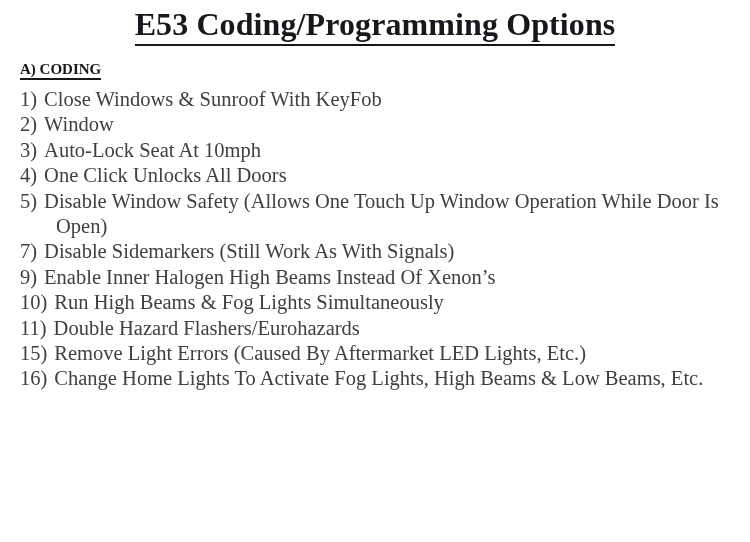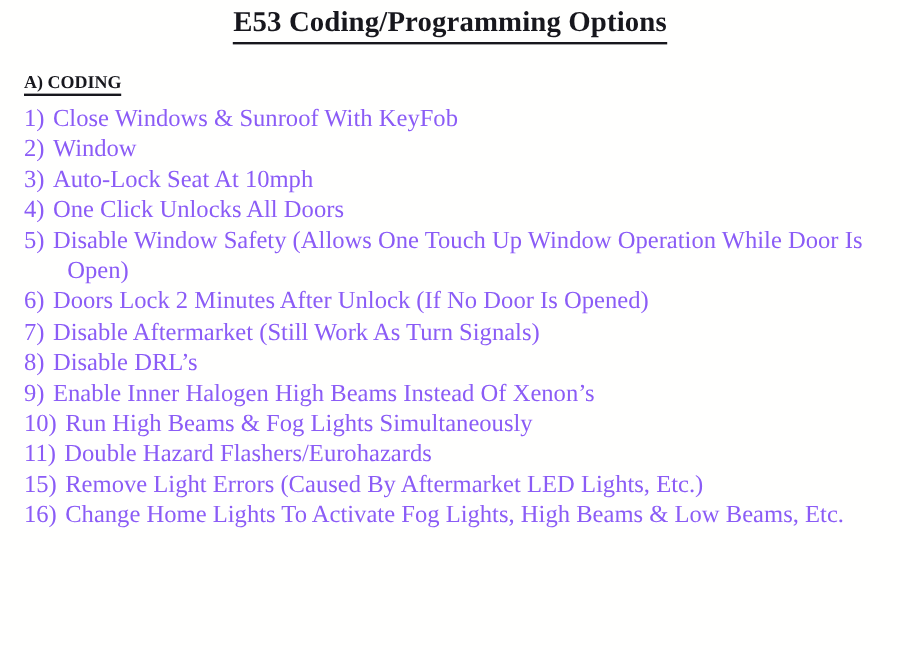--- a/index.html
+++ b/index.html
@@ -25,21 +25,21 @@
     box-sizing: border-box;
   }
 
   
   .doc-title {
     position: absolute;
     top: 6px;
     left: 0;
     width: 750px;
     text-align: center;
-    font-size: 24px;
+    font-size: 32px;
     font-weight: bold;
     letter-spacing: 0.1px;
     color: #17171d;
     line-height: 1.15;
   }
   .doc-title .title-text {
     display: inline-block;
     border-bottom: 2px solid #17171d;
     padding-bottom: 1px;
   }
@@ -64,21 +64,21 @@
   .option-list {
     position: absolute;
     top: 87px;
     left: 20px;
     width: 710px;
     list-style: none;
     margin: 0;
     padding: 0;
     font-size: 20.5px;
     line-height: 25.4px;
-    color: #8b5cf6;
+    color: #404040;
   }
   .option-item {
     display: block;
     padding-left: 36px;
     text-indent: -36px;
     white-space: normal;
   }
   .option-item .num {
     display: inline;
   }
@@ -102,23 +102,21 @@
   <div class="section-heading">
     <span class="heading-text">A) CODING</span>
   </div>
 
   <ul class="option-list">
       <li class="option-item"><span class="num">1)</span><span class="item-spacer"></span><span class="label">Close Windows &amp; Sunroof With KeyFob</span></li>
       <li class="option-item"><span class="num">2)</span><span class="item-spacer"></span><span class="label">Window</span></li>
       <li class="option-item"><span class="num">3)</span><span class="item-spacer"></span><span class="label">Auto-Lock Seat At 10mph</span></li>
       <li class="option-item"><span class="num">4)</span><span class="item-spacer"></span><span class="label">One Click Unlocks All Doors</span></li>
       <li class="option-item"><span class="num">5)</span><span class="item-spacer"></span><span class="label">Disable Window Safety (Allows One Touch Up Window Operation While Door Is Open)</span></li>
-      <li class="option-item"><span class="num">6)</span><span class="item-spacer"></span><span class="label">Doors Lock 2 Minutes After Unlock (If No Door Is Opened)</span></li>
-      <li class="option-item"><span class="num">7)</span><span class="item-spacer"></span><span class="label">Disable Aftermarket (Still Work As Turn Signals)</span></li>
-      <li class="option-item"><span class="num">8)</span><span class="item-spacer"></span><span class="label">Disable DRL’s</span></li>
+      <li class="option-item"><span class="num">7)</span><span class="item-spacer"></span><span class="label">Disable Sidemarkers (Still Work As With Signals)</span></li>
       <li class="option-item"><span class="num">9)</span><span class="item-spacer"></span><span class="label">Enable Inner Halogen High Beams Instead Of Xenon’s</span></li>
       <li class="option-item"><span class="num">10)</span><span class="item-spacer"></span><span class="label">Run High Beams &amp; Fog Lights Simultaneously</span></li>
       <li class="option-item"><span class="num">11)</span><span class="item-spacer"></span><span class="label">Double Hazard Flashers/Eurohazards</span></li>
       <li class="option-item"><span class="num">15)</span><span class="item-spacer"></span><span class="label">Remove Light Errors (Caused By Aftermarket LED Lights, Etc.)</span></li>
       <li class="option-item"><span class="num">16)</span><span class="item-spacer"></span><span class="label">Change Home Lights To Activate Fog Lights, High Beams &amp; Low Beams, Etc.</span></li>
     </ul>
 
 </div>
 
 </body></html>

